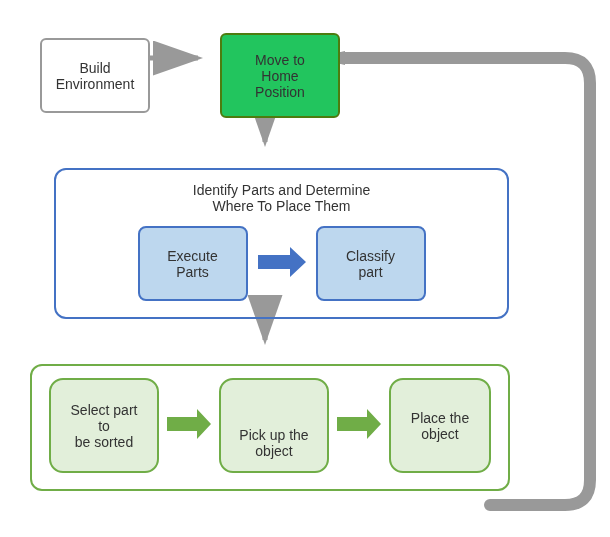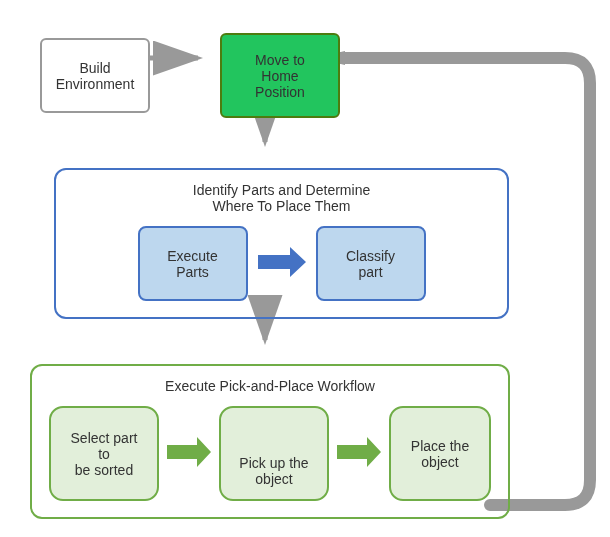--- a/index.html
+++ b/index.html
@@ -179,23 +179,20 @@
         </svg>
       </div>
       <div class="box-blue" style="width:110px; height:75px; display:flex; align-items:center; justify-content:center;">
         <span style="white-space:pre-line; text-align:center;">Classify
 part</span>
       </div>
     </div>
   </div>
 
   <div class="green-container" style="margin-top:45px; margin-left:15px; width:480px;">
-    <div class="green-container-label">
-      <span>Execute Pick-and-Place Workflow</span>
-    </div>
     <div class="green-inner-row">
       <div class="box-green" style="width:110px; height:95px; display:flex; align-items:center; justify-content:center;">
         <span style="white-space:pre-line; text-align:center;">Select part to
 be sorted</span>
       </div>
 
       <div style="margin: 0 8px;">
         <svg width="44" height="30">
           <polygon points="0,8 30,8 30,0 44,15 30,30 30,22 0,22" fill="#70AD47"></polygon>
         </svg>

